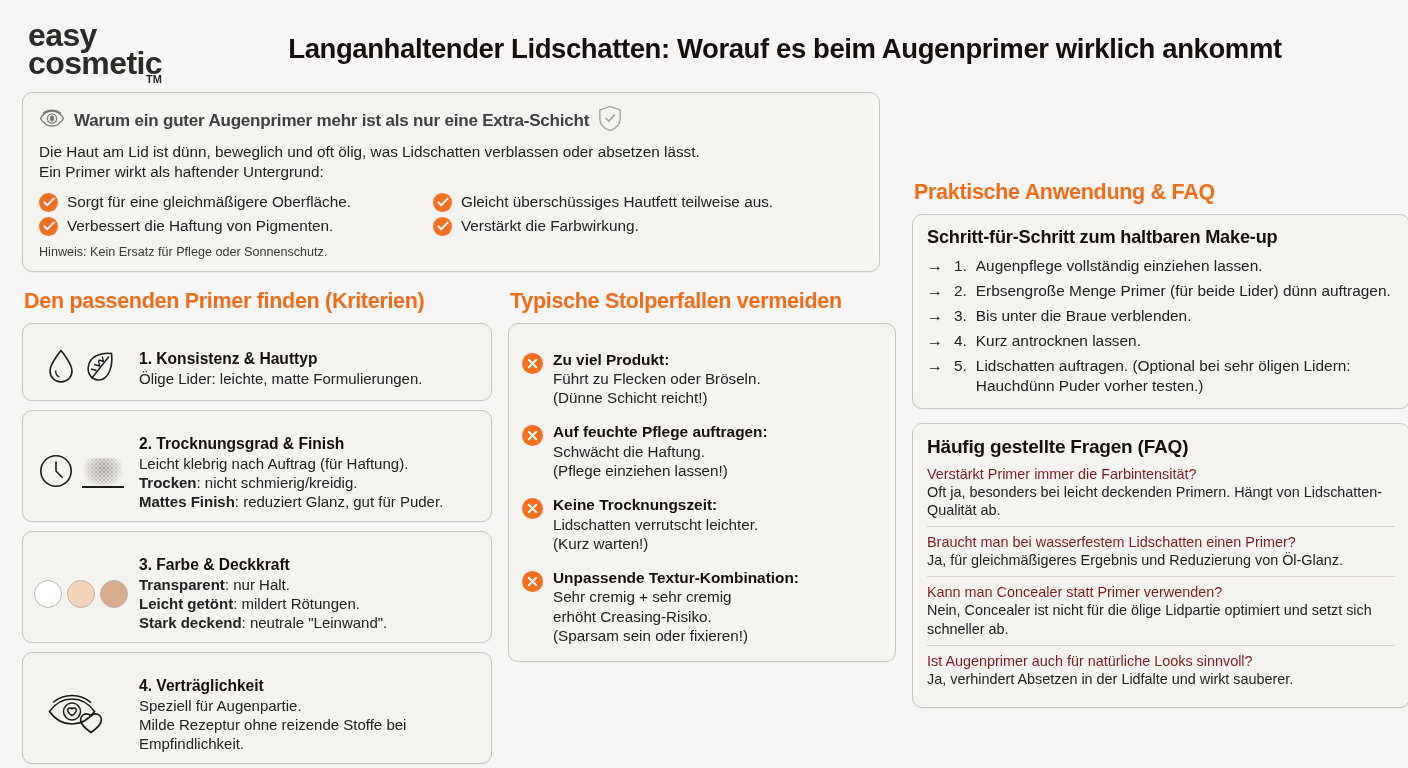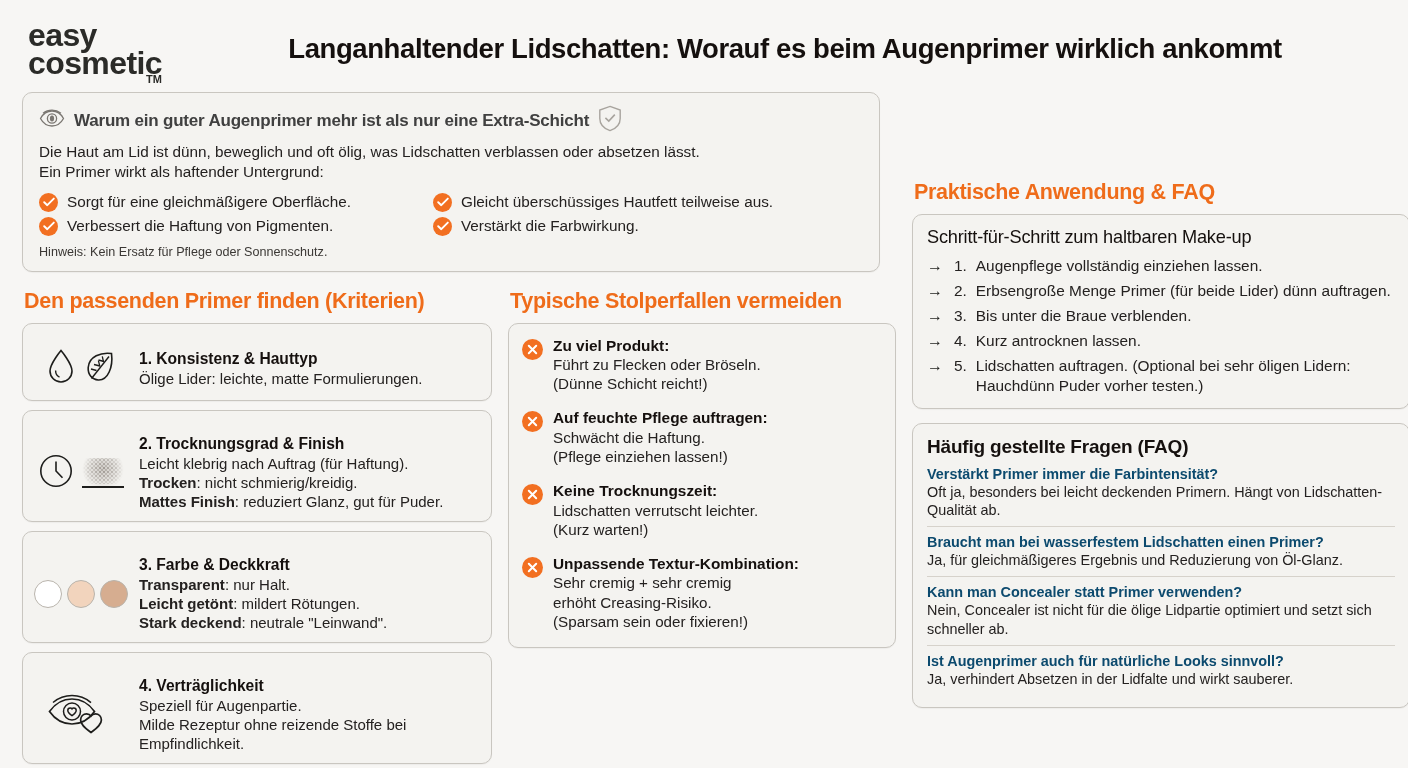--- a/index.html
+++ b/index.html
@@ -162,57 +162,57 @@
     background-image:
       radial-gradient(rgba(90,80,72,0.42) 0.9px, transparent 1px),
       radial-gradient(rgba(90,80,72,0.28) 0.9px, transparent 1px);
     background-size: 4px 4px, 4px 4px;
     background-position: 0 0, 2px 2px;
     -webkit-mask-image: radial-gradient(circle at 50% 45%, #000 0%, rgba(0,0,0,0.45) 55%, transparent 80%);
             mask-image: radial-gradient(circle at 50% 45%, #000 0%, rgba(0,0,0,0.45) 55%, transparent 80%);
   }
 
   
-  .pitfall-card { padding: 13px 14px 14px 13px; }
+  .pitfall-card { padding: 27px 14px 14px 13px; }
   .pitfall {
     display: flex; gap: 10px; margin-bottom: 16px;
   }
   .pitfall:last-child { margin-bottom: 2px; }
   .pitfall .pt { flex: 1 1 auto; }
   .pitfall .pt-title {
     font-size: 15.4px; font-weight: 800; color: #15100e; line-height: 1.2;
   }
   .pitfall .pt-line {
     font-size: 15.2px; color: #242120; line-height: 1.26;
   }
 
   
   .steps-card { padding: 12px 14px 13px 14px; }
   .steps-card h3 {
-    font-size: 18.2px; font-weight: 400; color: #15100e;
+    font-size: 18.2px; font-weight: 700; color: #15100e;
     margin-bottom: 8px; letter-spacing: -0.2px;
   }
   .step {
     display: flex; gap: 9px; margin-bottom: 6px;
     font-size: 15.4px; line-height: 1.24; color: #242120;
   }
   .step:last-child { margin-bottom: 0; }
   .arrow { flex: 0 0 18px; font-size: 16px; color: #1d1d1b; line-height: 1.2; }
   .step .num { flex: 0 0 auto; }
   .step .stxt { flex: 1 1 auto; }
 
   
   .faq-card { padding: 12px 14px 12px 14px; margin-top: 14px; }
   .faq-card h3 {
     font-size: 19px; font-weight: 800; color: #15100e;
     margin-bottom: 7px; letter-spacing: -0.2px;
   }
   .qa { padding: 6px 0 7px 0; border-top: 1px solid #d6d2cb; }
   .qa.first { border-top: none; padding-top: 0; }
-  .qa .q { font-size: 14.4px; font-weight: 700; color: #0c4a6e; line-height: 1.25; }
+  .qa .q { font-size: 14.4px; font-weight: 400; color: #7f1d1d; line-height: 1.25; }
   .qa .a { font-size: 14.4px; color: #242120; line-height: 1.27; }
 
   
   .cta {
     margin-top: 11px;
     height: 38px;
     background: #f26a0a;
     border-radius: 7px;
     display: flex; align-items: center; justify-content: center;
     color: #ffffff; font-weight: 800; font-size: 15.4px;

